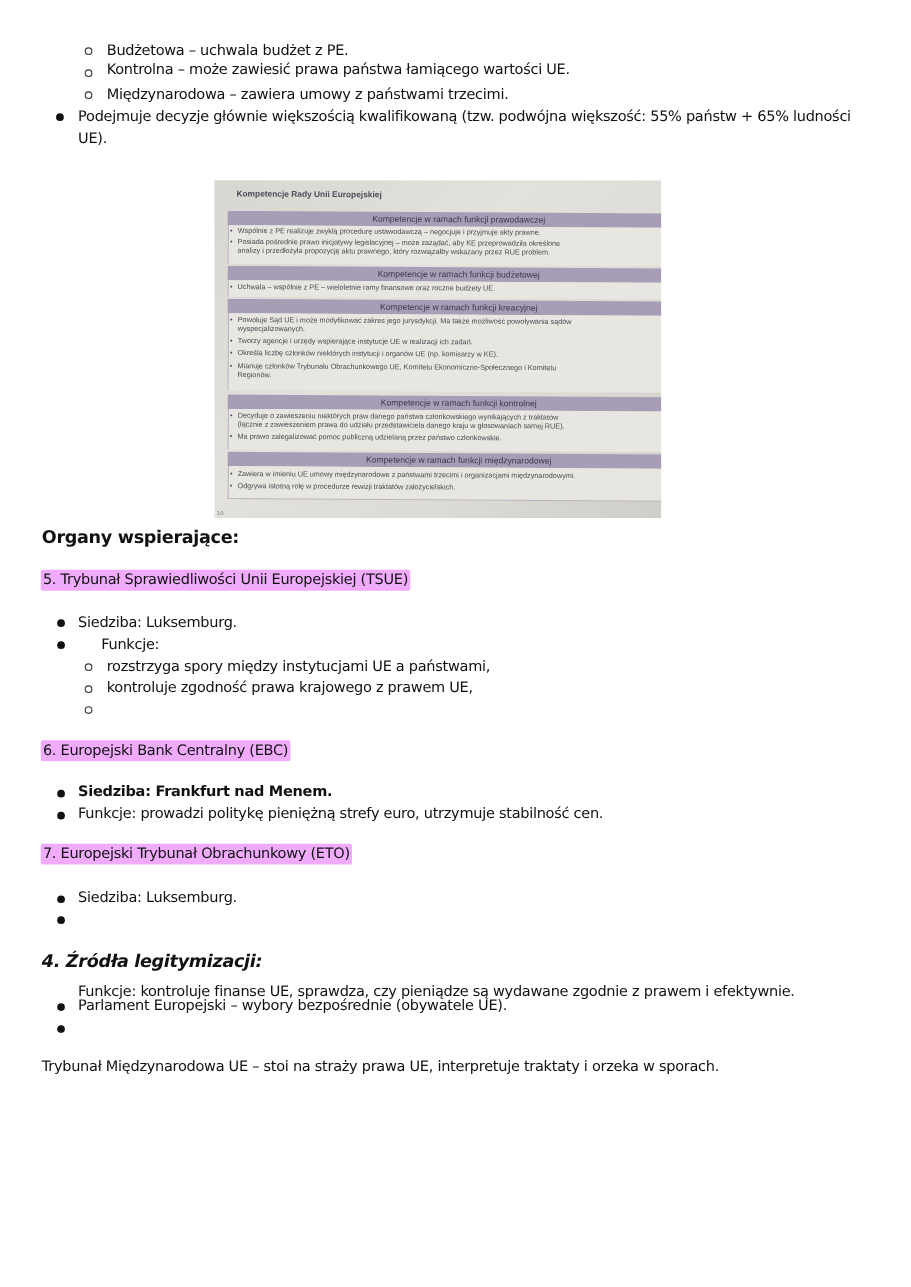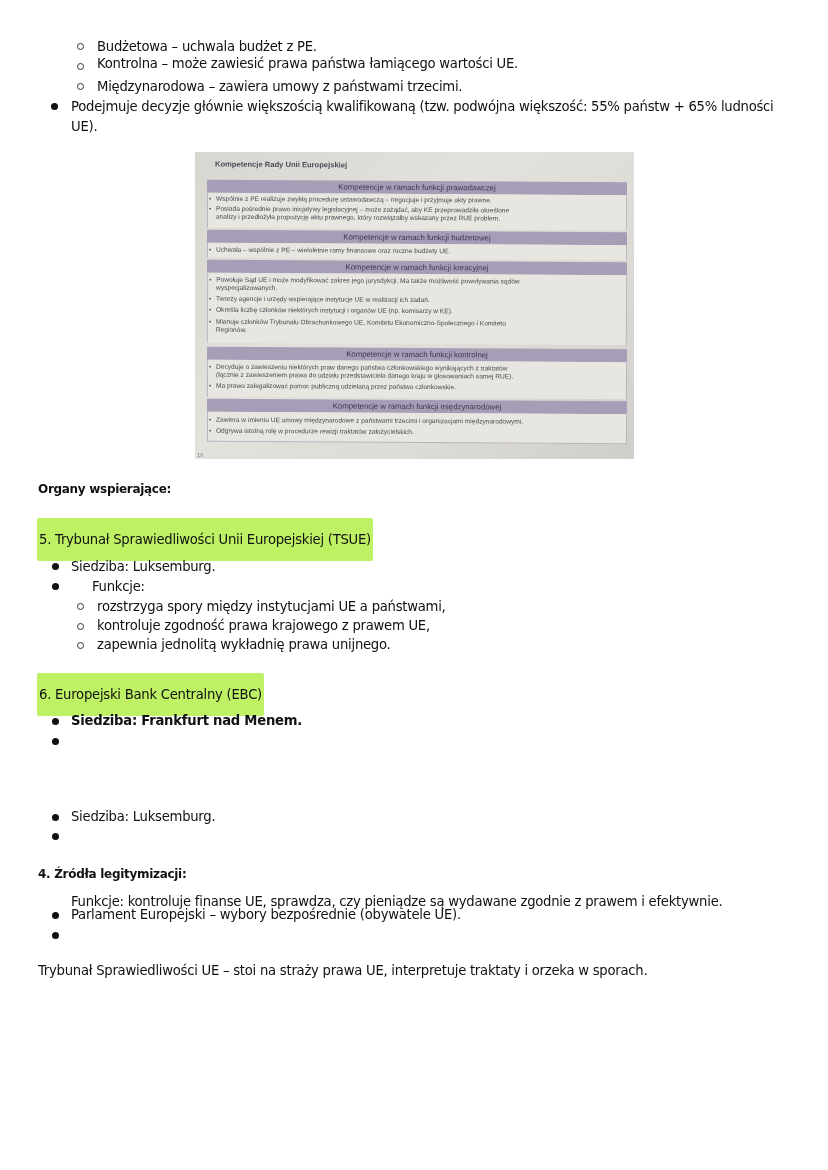--- a/index.html
+++ b/index.html
@@ -4,25 +4,25 @@
   <style>
     * { box-sizing: border-box; margin: 0; padding: 0; }
     html, body { width: 828px; height: 1170px; background: #ffffff; overflow: hidden; }
     body { font-family: "DejaVu Sans", "Liberation Sans", sans-serif; color: #111; position: relative; }
     .page { position: absolute; left: 0; top: 0; width: 828px; height: 1170px; }
 
     .txt { position: absolute; font-size: 13.2px; line-height: 19px; white-space: nowrap; letter-spacing: -0.25px; text-align: center; }
     .bullet-filled { position: absolute; width: 7px; height: 7px; border-radius: 50%; background: #111; }
     .bullet-hollow { position: absolute; width: 7px; height: 7px; border-radius: 50%; border: 1.2px solid #333; background: #fff; }
 
-    .h-bold { position: absolute; font-weight: bold; font-size: 12px; line-height: 22px; white-space: nowrap; letter-spacing: -0.3px; }
-    .hl { position: absolute; background: #bef264; font-size: 13.2px; line-height: 19px; padding: 12px 2px; white-space: nowrap; border-radius: 2px; letter-spacing: -0.25px; }
+    .h-bold { position: absolute; font-weight: bold; font-size: 16px; line-height: 22px; white-space: nowrap; letter-spacing: -0.3px; }
+    .hl { position: absolute; background: #f0abfc; font-size: 13.2px; line-height: 19px; padding: 0 2px; white-space: nowrap; border-radius: 2px; letter-spacing: -0.25px; }
 
     
-    .photo { position: absolute; left: 195px; top: 152px; width: 439px; height: 307px;
+    .photo { position: absolute; left: 195px; top: 164px; width: 406px; height: 307px;
       background: linear-gradient(135deg, #d7d6d0 0%, #e2e1dc 40%, #dcdbd5 70%, #cfcec8 100%); overflow: hidden; }
     .photo .ptitle { position: absolute; left: 20px; top: 8px; font-size: 7.6px; font-weight: bold; color: #4b4b58; font-family: "Liberation Sans", sans-serif; transform: rotate(0.4deg); }
     .photo .band { position: absolute; left: 12px; width: 420px; background: #a79db6; color: #3b3650; font-size: 7.8px; text-align: center; font-family: "Liberation Sans", sans-serif; line-height: 13px; height: 13px; transform: rotate(0.35deg); }
     .photo .cell { position: absolute; left: 12px; width: 420px; background: #e7e6e1; border-left: 1px solid #b9b3c2; border-right: 1px solid #b9b3c2; transform: rotate(0.35deg); }
     .photo .pl { position: absolute; left: 8px; font-size: 6.6px; color: #4a4a52; font-family: "Liberation Sans", sans-serif; white-space: nowrap; line-height: 8px; }
     .photo .pl::before { content: "\2022"; position: absolute; left: -7px; }
     .photo .cont { position: absolute; left: 8px; font-size: 6.6px; color: #4a4a52; font-family: "Liberation Sans", sans-serif; white-space: nowrap; line-height: 8px; }
     .photo .pno { position: absolute; left: 2px; bottom: 1px; font-size: 5px; color: #777; }
   </style>
 </head>
@@ -94,38 +94,39 @@
   <div class="bullet-filled" style="left:52px; top:583px;"></div>
   <div class="txt" style="left:71px; top:577px;margin-left:21px;">Funkcje:</div>
 
   <div class="bullet-hollow" style="left:77px; top:603px;"></div>
   <div class="txt" style="left:97px; top:597px;">rozstrzyga spory między instytucjami UE a państwami,</div>
 
   <div class="bullet-hollow" style="left:77px; top:623px;"></div>
   <div class="txt" style="left:97px; top:616px;">kontroluje zgodność prawa krajowego z prawem UE,</div>
 
   <div class="bullet-hollow" style="left:77px; top:642px;"></div>
-  <div class="txt" style="left:97px; top:635px;">zapewnia jednolitą wykładnię prawa unijnego.</div>
 
   <div class="hl" style="left:37px; top:673px;">6. Europejski Bank Centralny (EBC)</div>
 
   <div class="bullet-filled" style="left:52px; top:718px;"></div>
   <div class="txt" style="left:71px; top:711px;font-weight:bold;">Siedziba: Frankfurt nad Menem.</div>
 
   <div class="bullet-filled" style="left:52px; top:738px;"></div>
+  <div class="txt" style="left:71px; top:731px;">Funkcje: prowadzi politykę pieniężną strefy euro, utrzymuje stabilność cen.</div>
 
+  <div class="hl" style="left:37px; top:767px;">7. Europejski Trybunał Obrachunkowy (ETO)</div>
 
   <div class="bullet-filled" style="left:52px; top:814px;"></div>
   <div class="txt" style="left:71px; top:807px;">Siedziba: Luksemburg.</div>
 
   <div class="bullet-filled" style="left:52px; top:833px;"></div>
   <div class="txt" style="left:71px; top:856px;margin-top:36px;">Funkcje: kontroluje finanse UE, sprawdza, czy pieniądze są wydawane zgodnie z prawem i efektywnie.</div>
 
-  <div class="h-bold" style="left:38px; top:863px;">4. Źródła legitymizacji:</div>
+  <div class="h-bold" style="left:38px; top:863px;font-style:italic;">4. Źródła legitymizacji:</div>
 
   <div class="bullet-filled" style="left:52px; top:912px;"></div>
   <div class="txt" style="left:71px; top:905px;">Parlament Europejski – wybory bezpośrednie (obywatele UE).</div>
 
   <div class="bullet-filled" style="left:52px; top:932px;"></div>
 
-  <div class="txt" style="left:38px; top:961px;">Trybunał Sprawiedliwości UE – stoi na straży prawa UE, interpretuje traktaty i orzeka w sporach.</div>
+  <div class="txt" style="left:38px; top:961px;">Trybunał Międzynarodowa UE – stoi na straży prawa UE, interpretuje traktaty i orzeka w sporach.</div>
 
 </div>
 
 </body></html>

